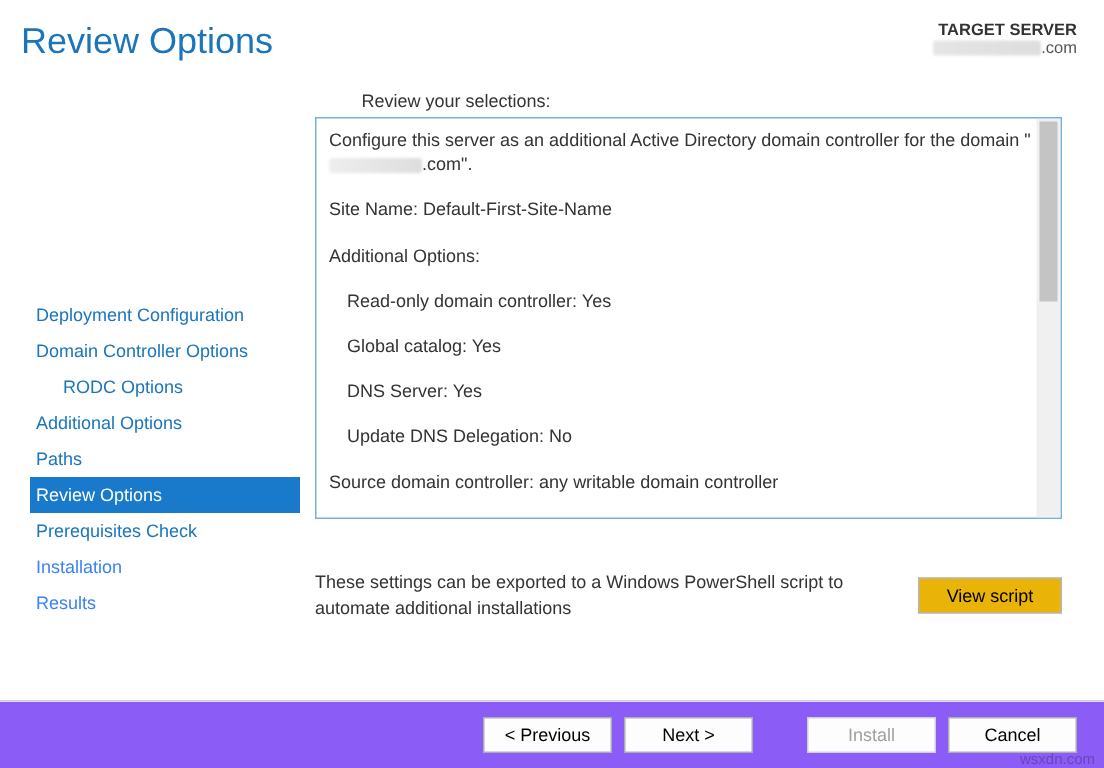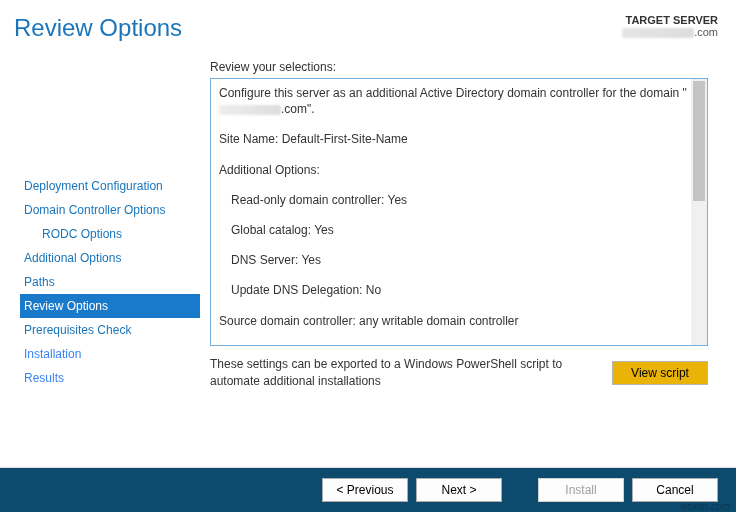--- a/index.html
+++ b/index.html
@@ -64,20 +64,21 @@
       cursor: default;
     }
     .main {
       flex: 1;
       padding: 10px 18px 0 10px;
     }
     .review-label {
       font-size: 12px;
       color: #333;
       margin-bottom: 4px;
+      margin-left: 31px;
     }
     .review-box {
       width: 498px;
       height: 268px;
       border: 1px solid #7aaedb;
       background: #fff;
       position: relative;
       overflow: hidden;
     }
     .review-content {
@@ -108,21 +109,21 @@
       position: absolute;
       right: 2px; top: 2px;
       width: 12px; height: 120px;
       background: #c4c4c4;
       border-radius: 0;
     }
     .export-row {
       display: flex;
       justify-content: space-between;
       align-items: center;
-      margin-top: 10px;
+      margin-top: 34px;
       width: 498px;
     }
     .export-text {
       font-size: 12px;
       color: #333;
       max-width: 360px;
       line-height: 1.4;
     }
     .view-script-btn {
       width: 96px;
@@ -136,21 +137,21 @@
       display: inline-block;
       margin-top: 18px;
       color: #1a75bb;
       font-size: 12px;
       cursor: pointer;
     }
     .footer {
       position: absolute;
       bottom: 0; left: 0; right: 0;
       border-top: 1px solid #ddd;
-      background: #0c4a6e;
+      background: #8b5cf6;
       padding: 10px 18px;
       display: flex;
       justify-content: flex-end;
       gap: 8px;
     }
     .footer button {
       min-width: 86px;
       height: 24px;
       font-size: 12px;
       border: 1px solid #adadad;

